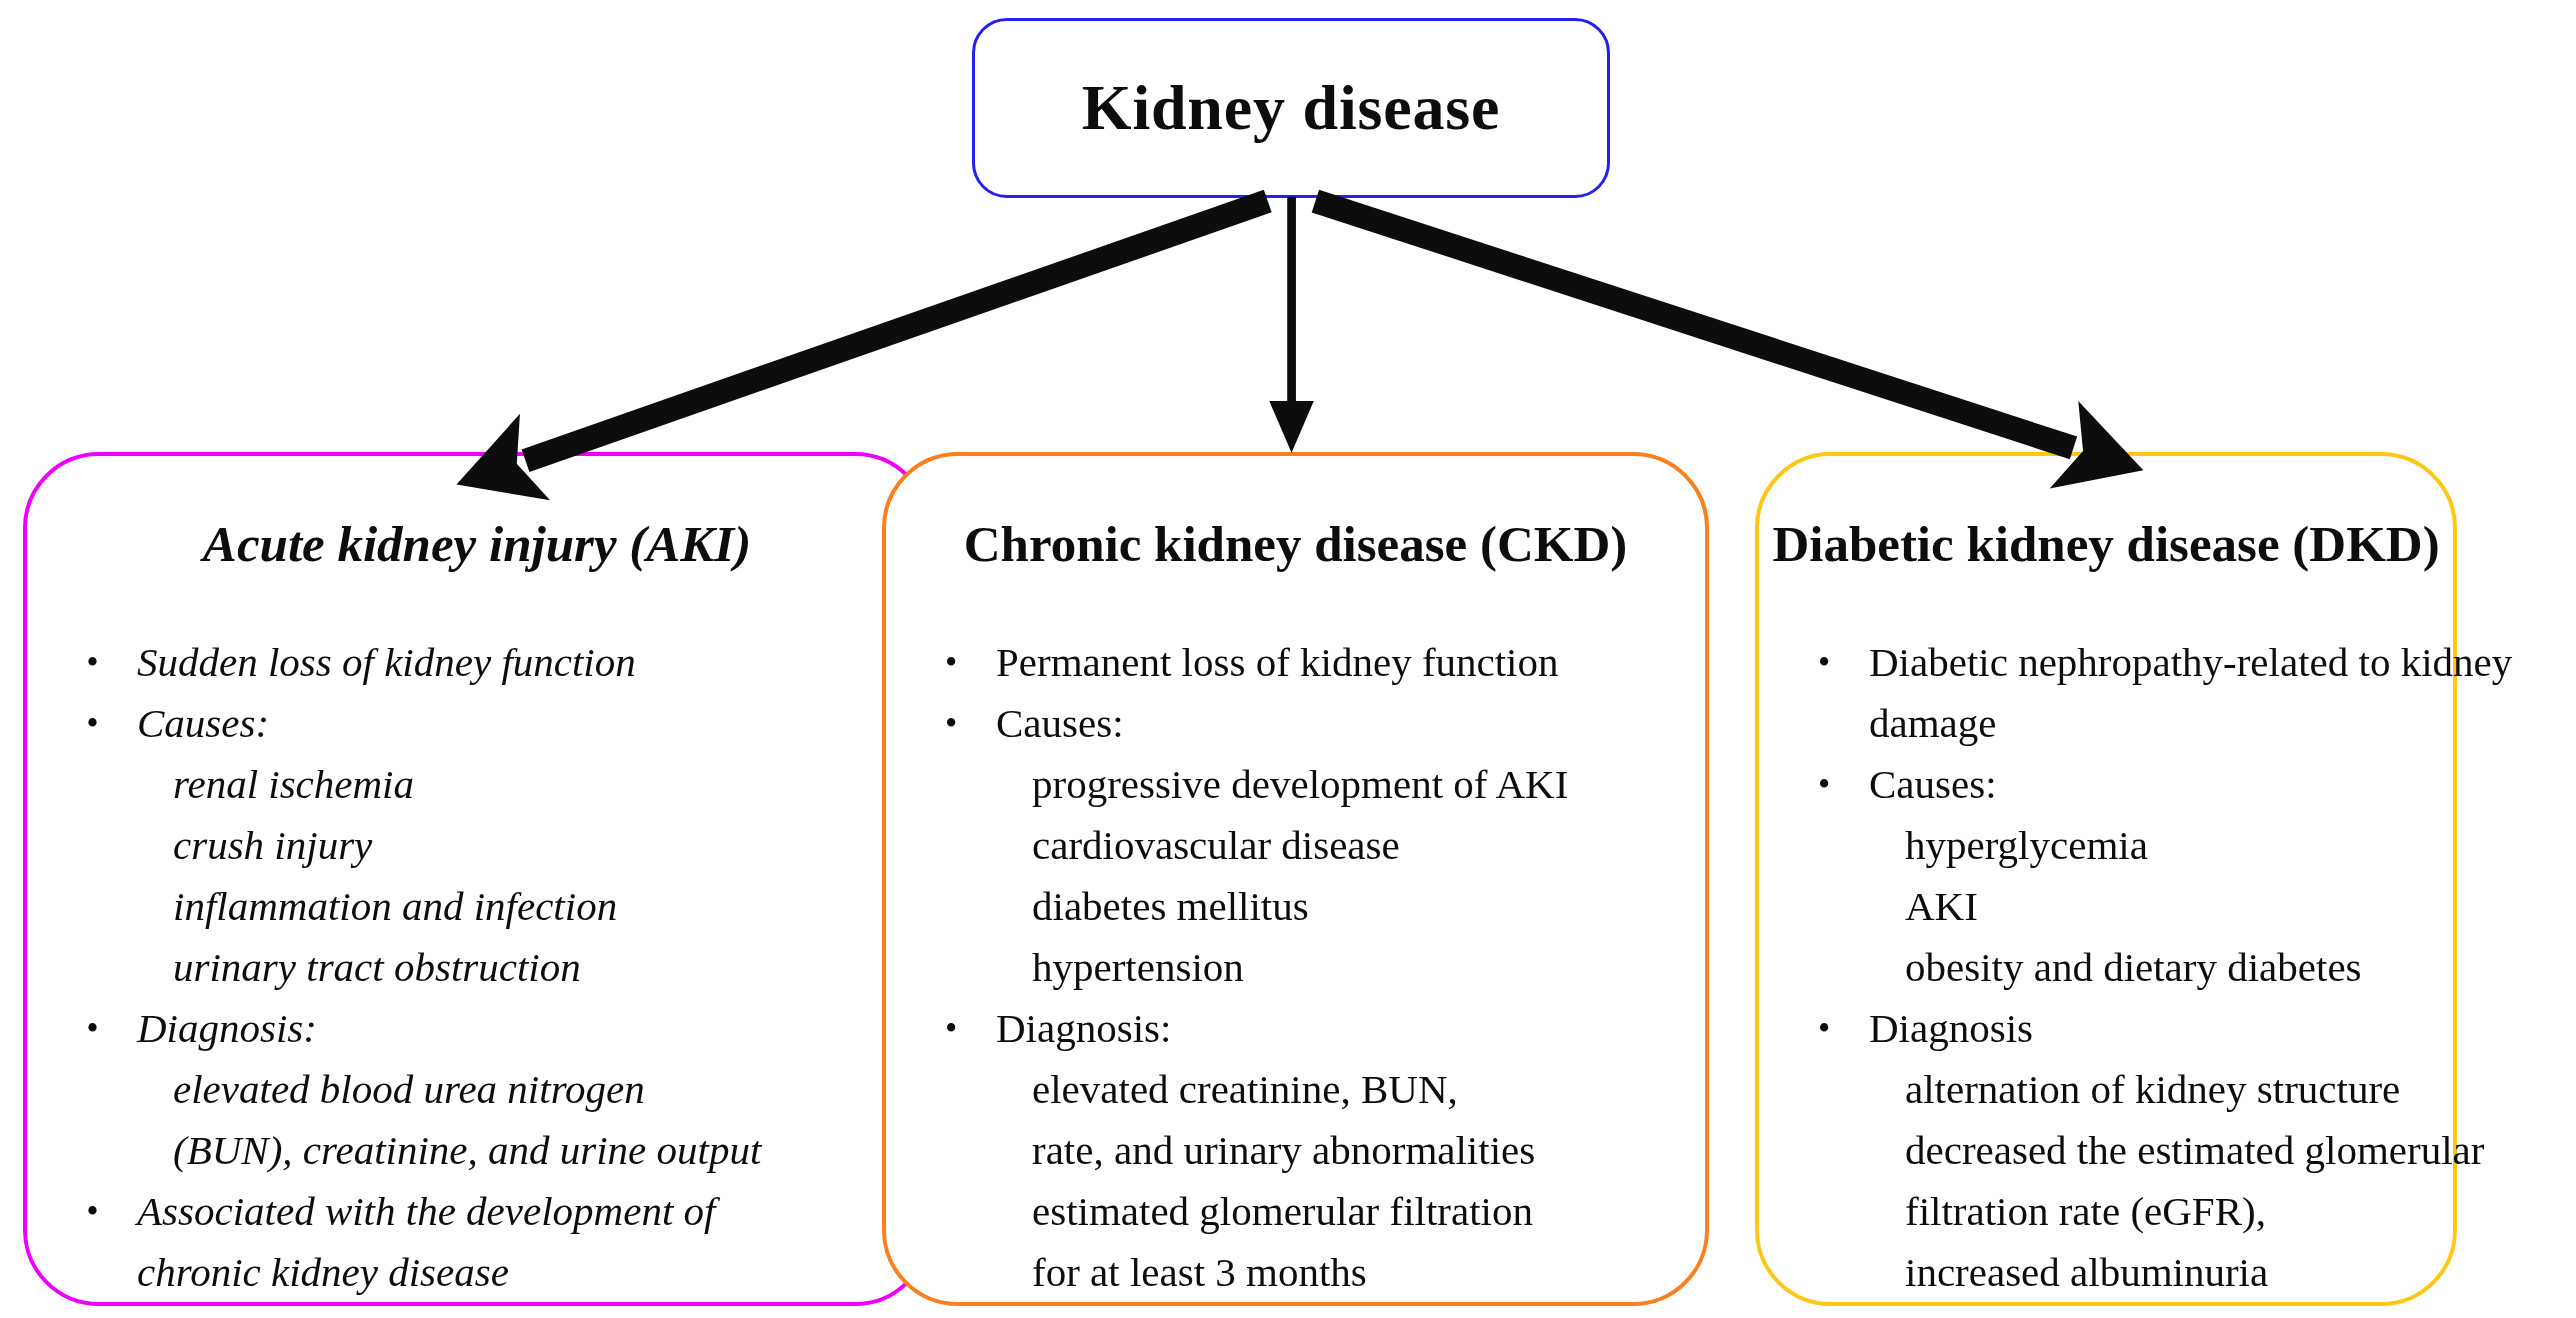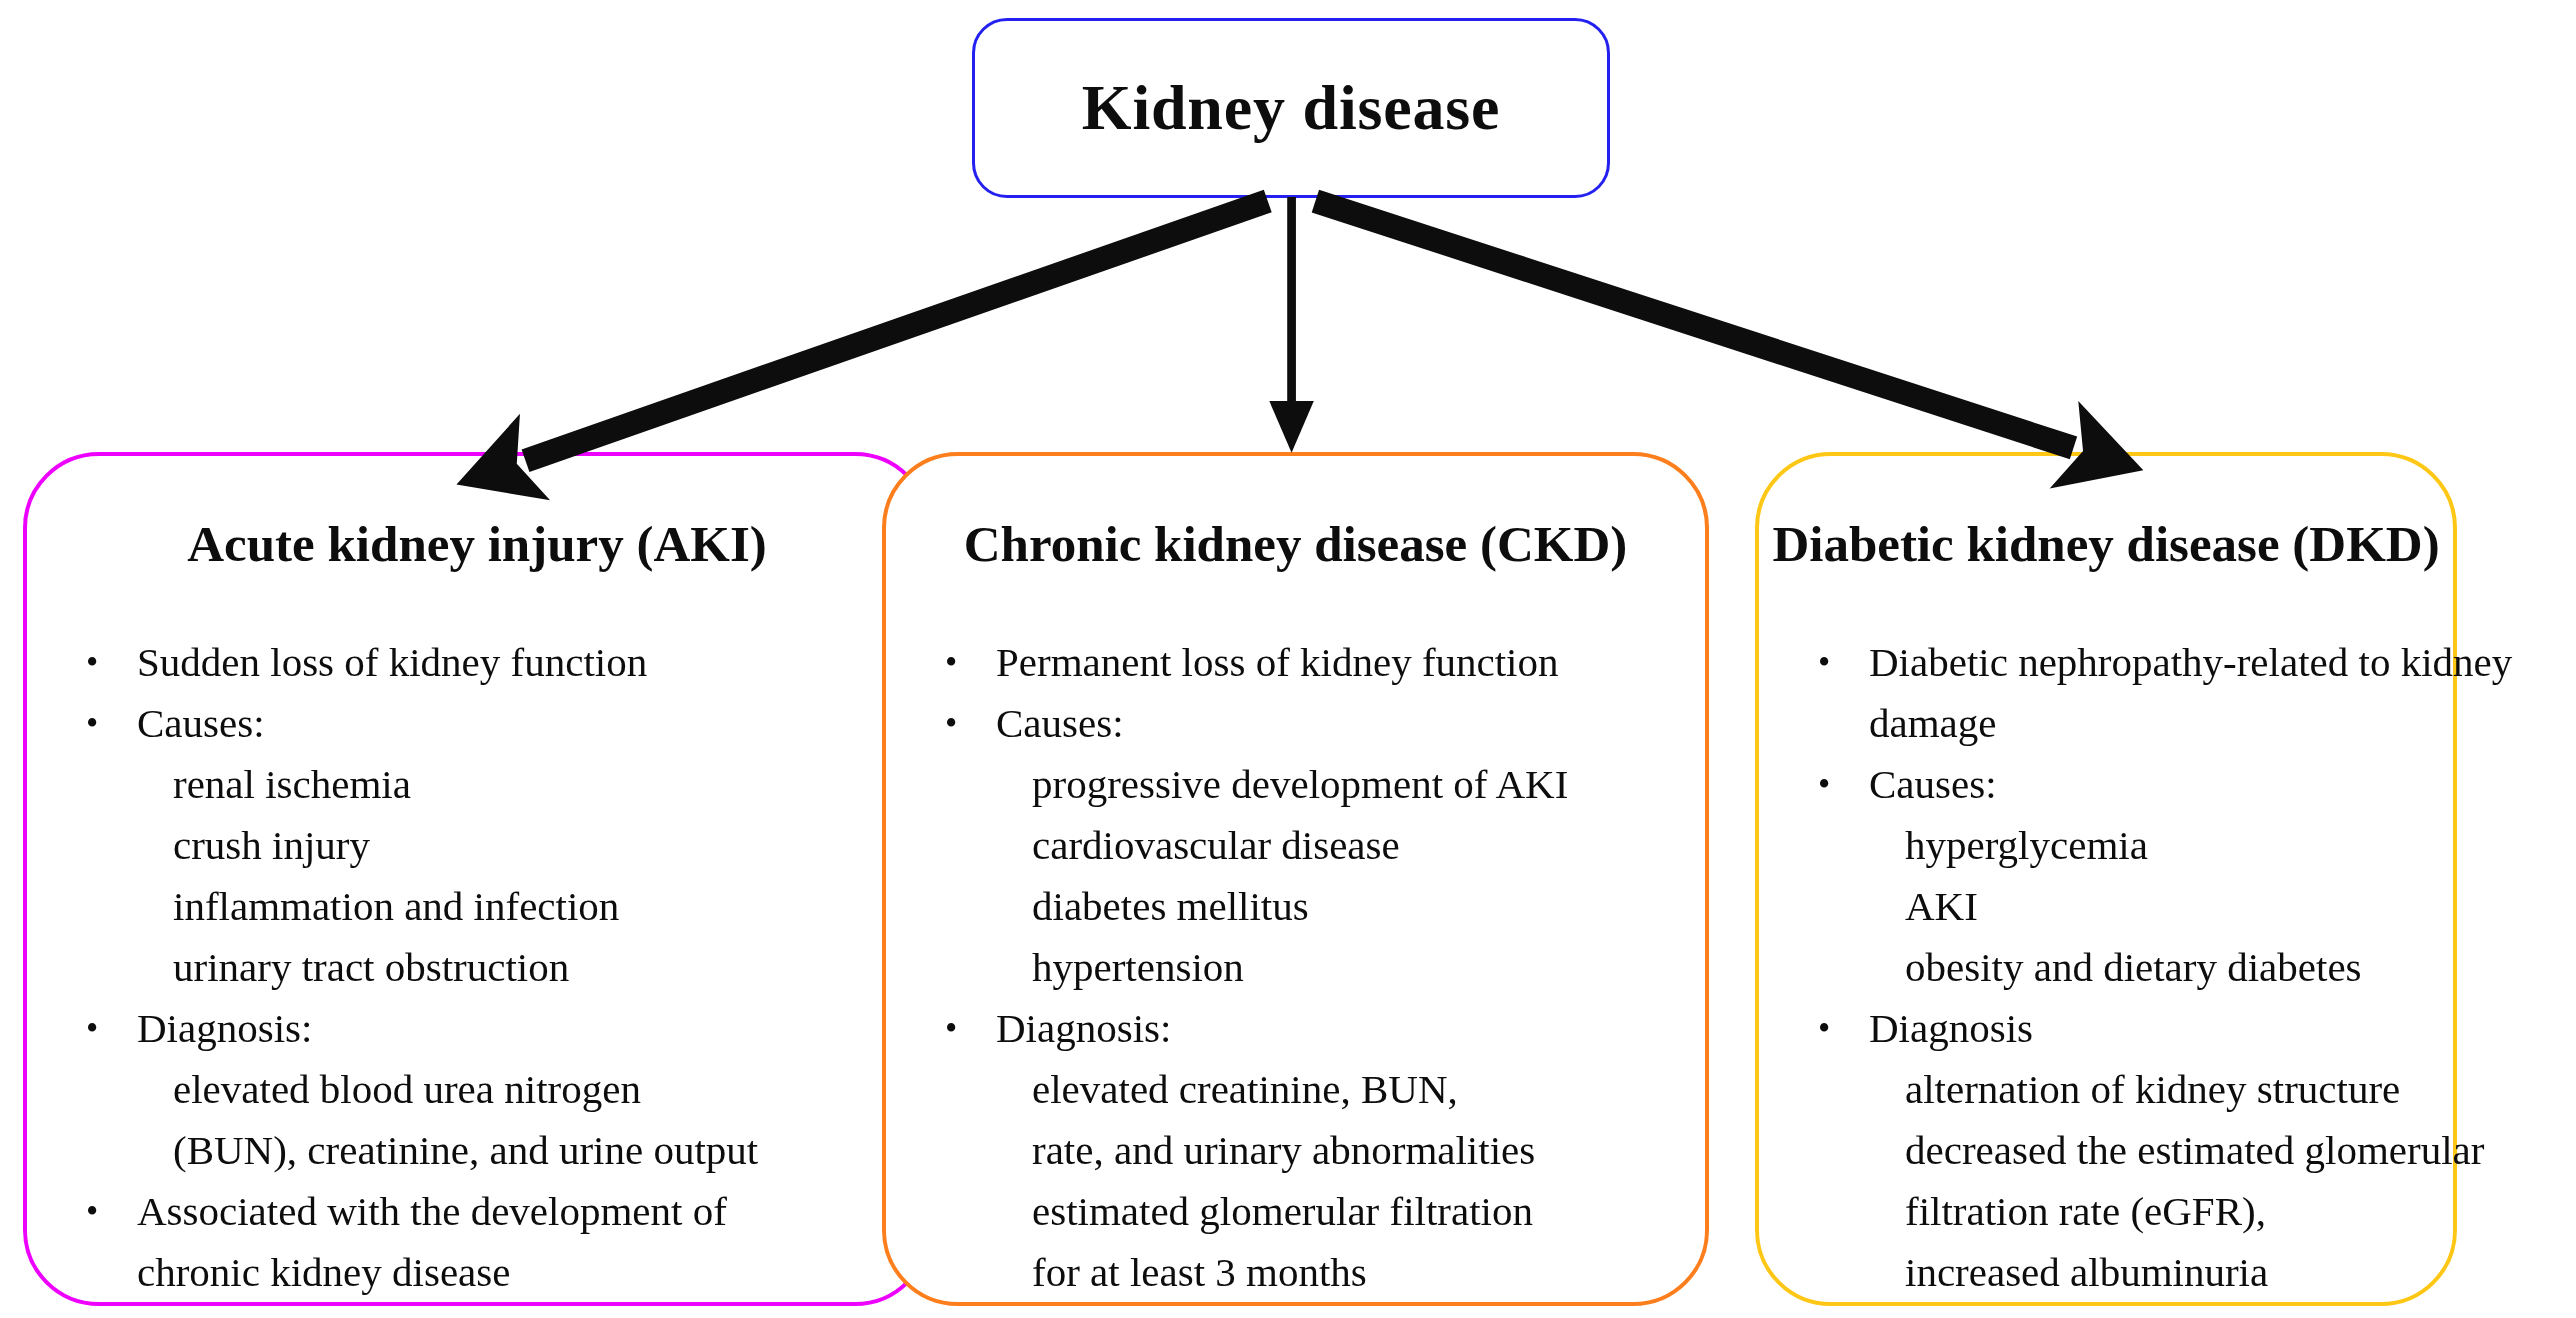--- a/index.html
+++ b/index.html
@@ -16,21 +16,21 @@
     display:flex;align-items:center;justify-content:center;z-index:2;
   }
   .title-box .title-text{
     font-size:64px;font-weight:bold;letter-spacing:0.8px;white-space:nowrap;
   }
   .box{
     position:absolute;top:452px;height:854px;
     border:4px solid #888;border-radius:76px;background:#ffffff;z-index:1;
     box-sizing:border-box;
   }
-  .box-aki{left:23px;width:908px;}
+  .box-aki{left:23px;width:908px;font-style:italic;}
   .box-ckd{left:882px;width:827px;}
   .box-dkd{left:1755px;width:702px;}
   .box-header{
     position:absolute;top:59px;left:0;width:100%;margin:0;
     text-align:center;font-size:51px;font-weight:bold;white-space:nowrap;
   }
   .box-body{position:absolute;top:176px;left:0;right:0;}
   .line{position:relative;height:61px;line-height:61px;white-space:nowrap;}
   .line .dot{
     position:absolute;left:59px;top:0;font-size:35px;line-height:61px;

